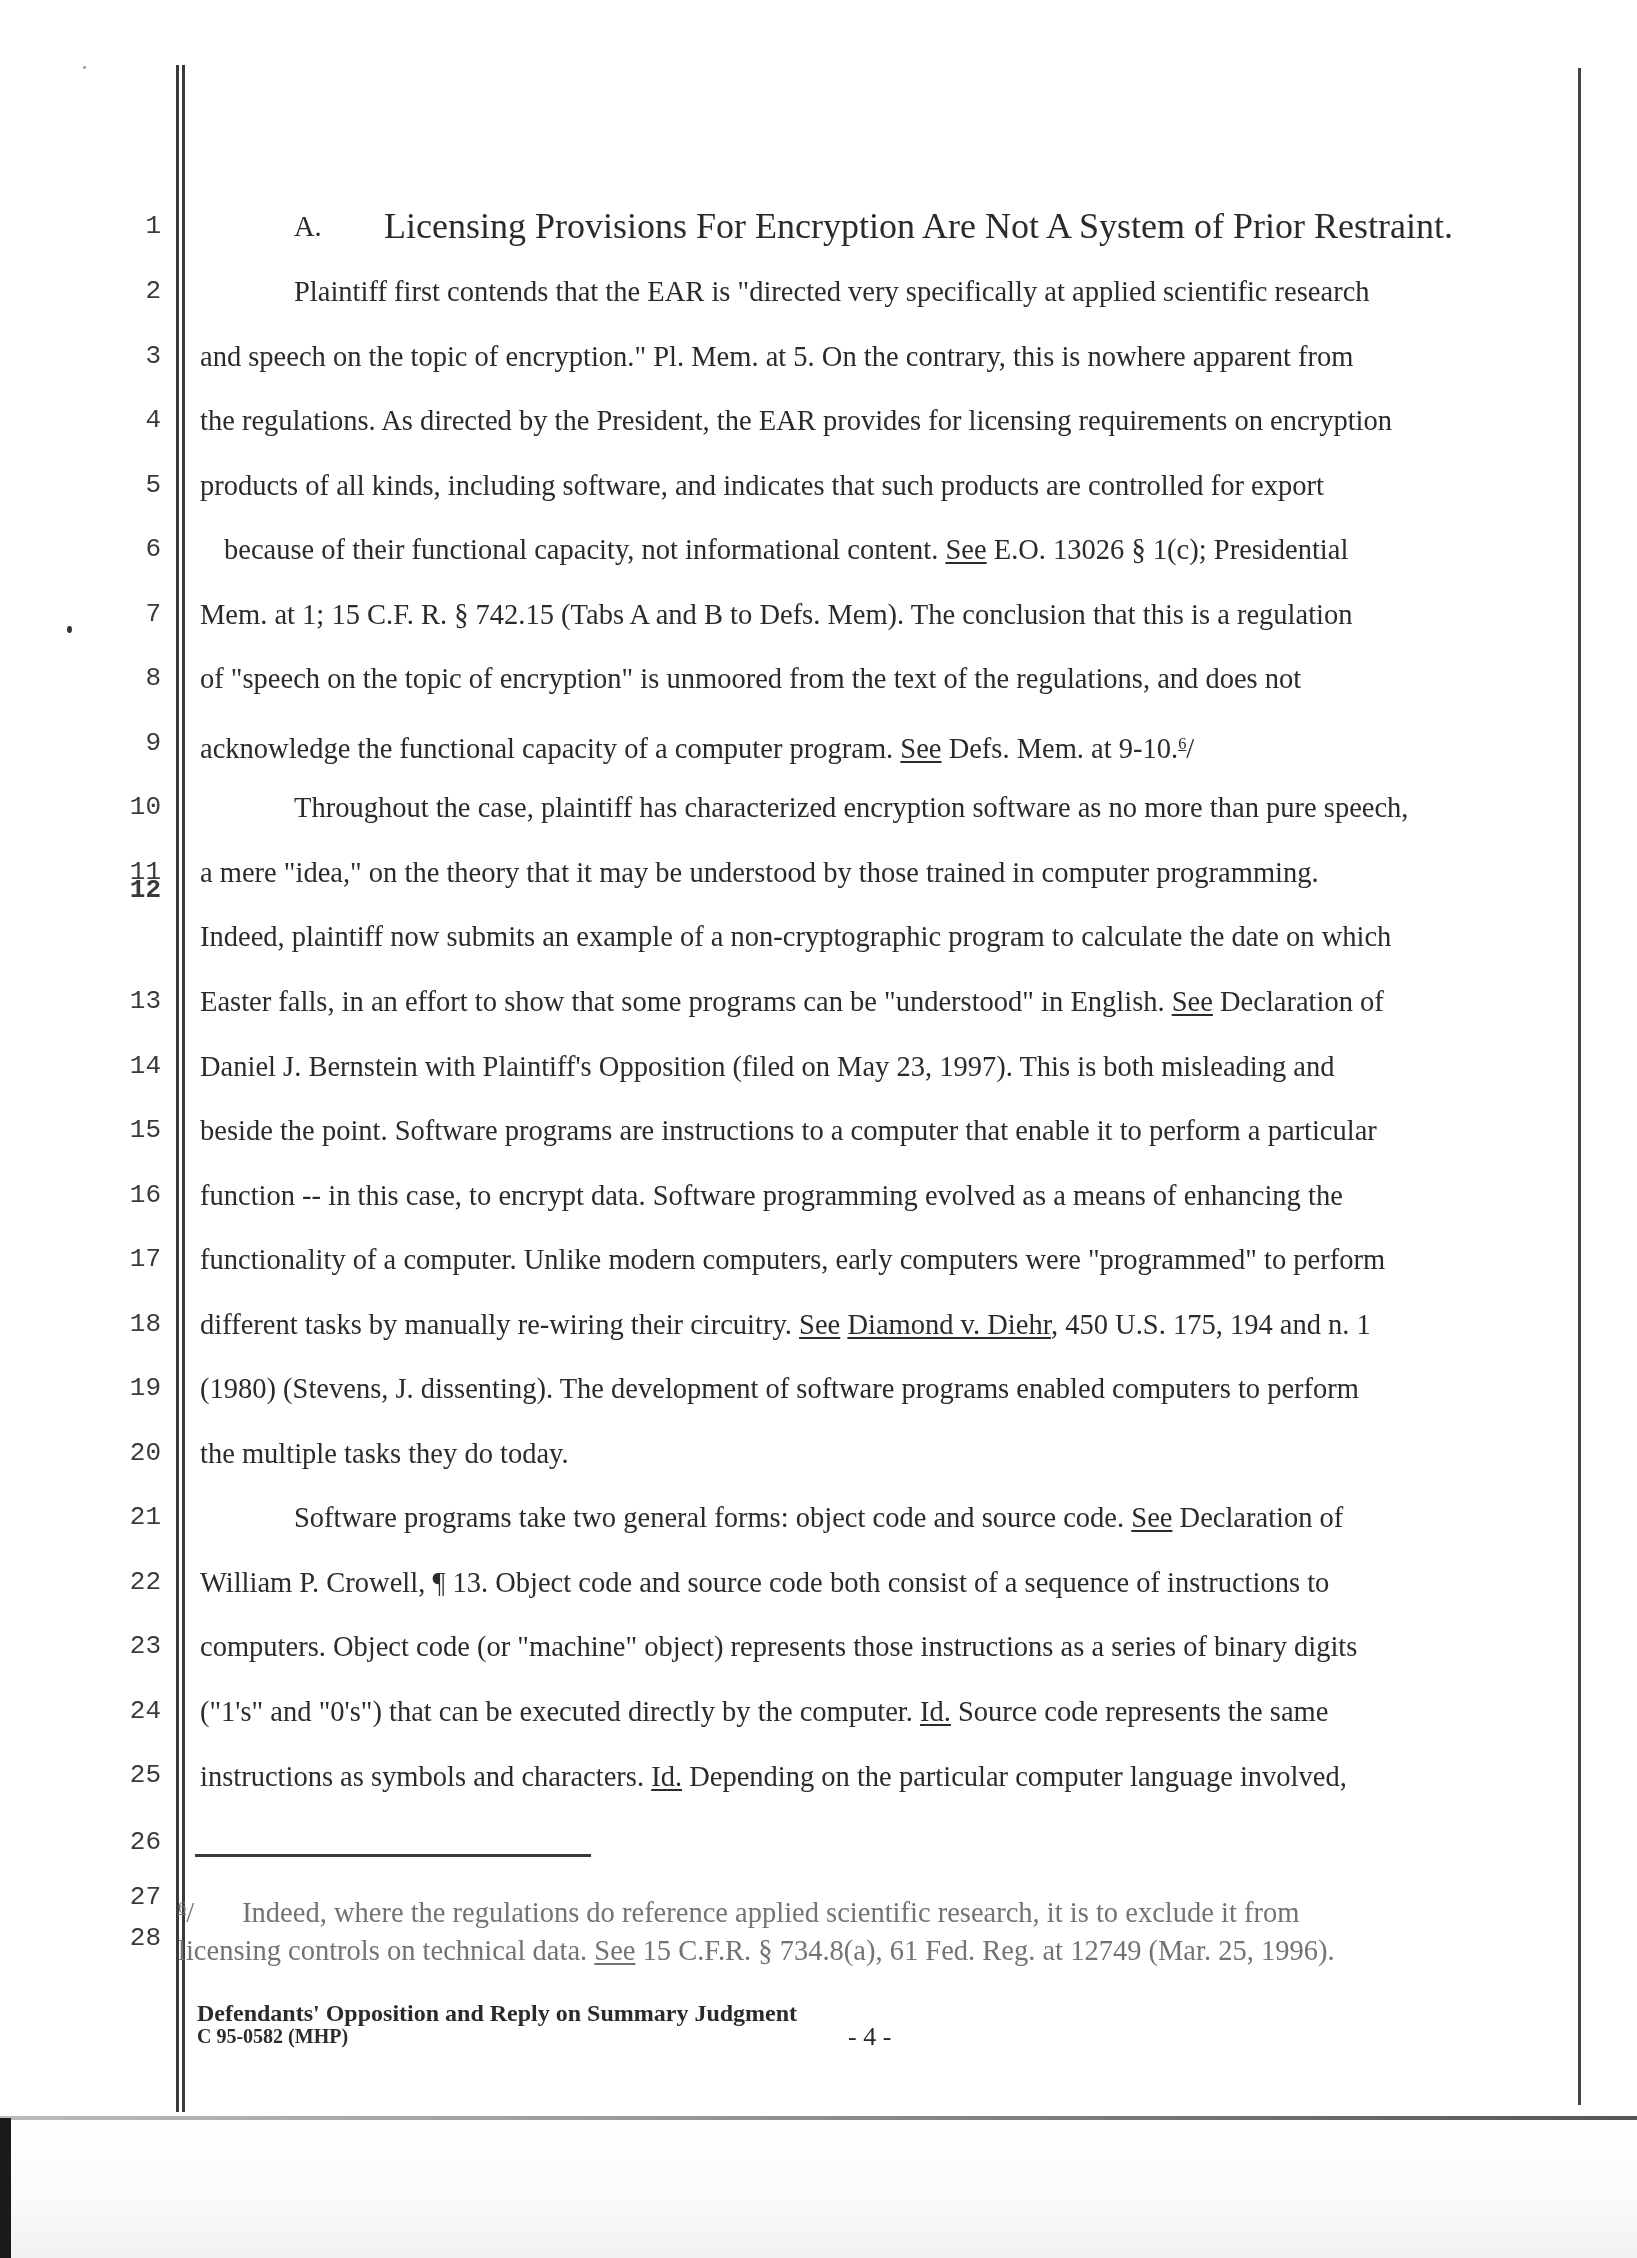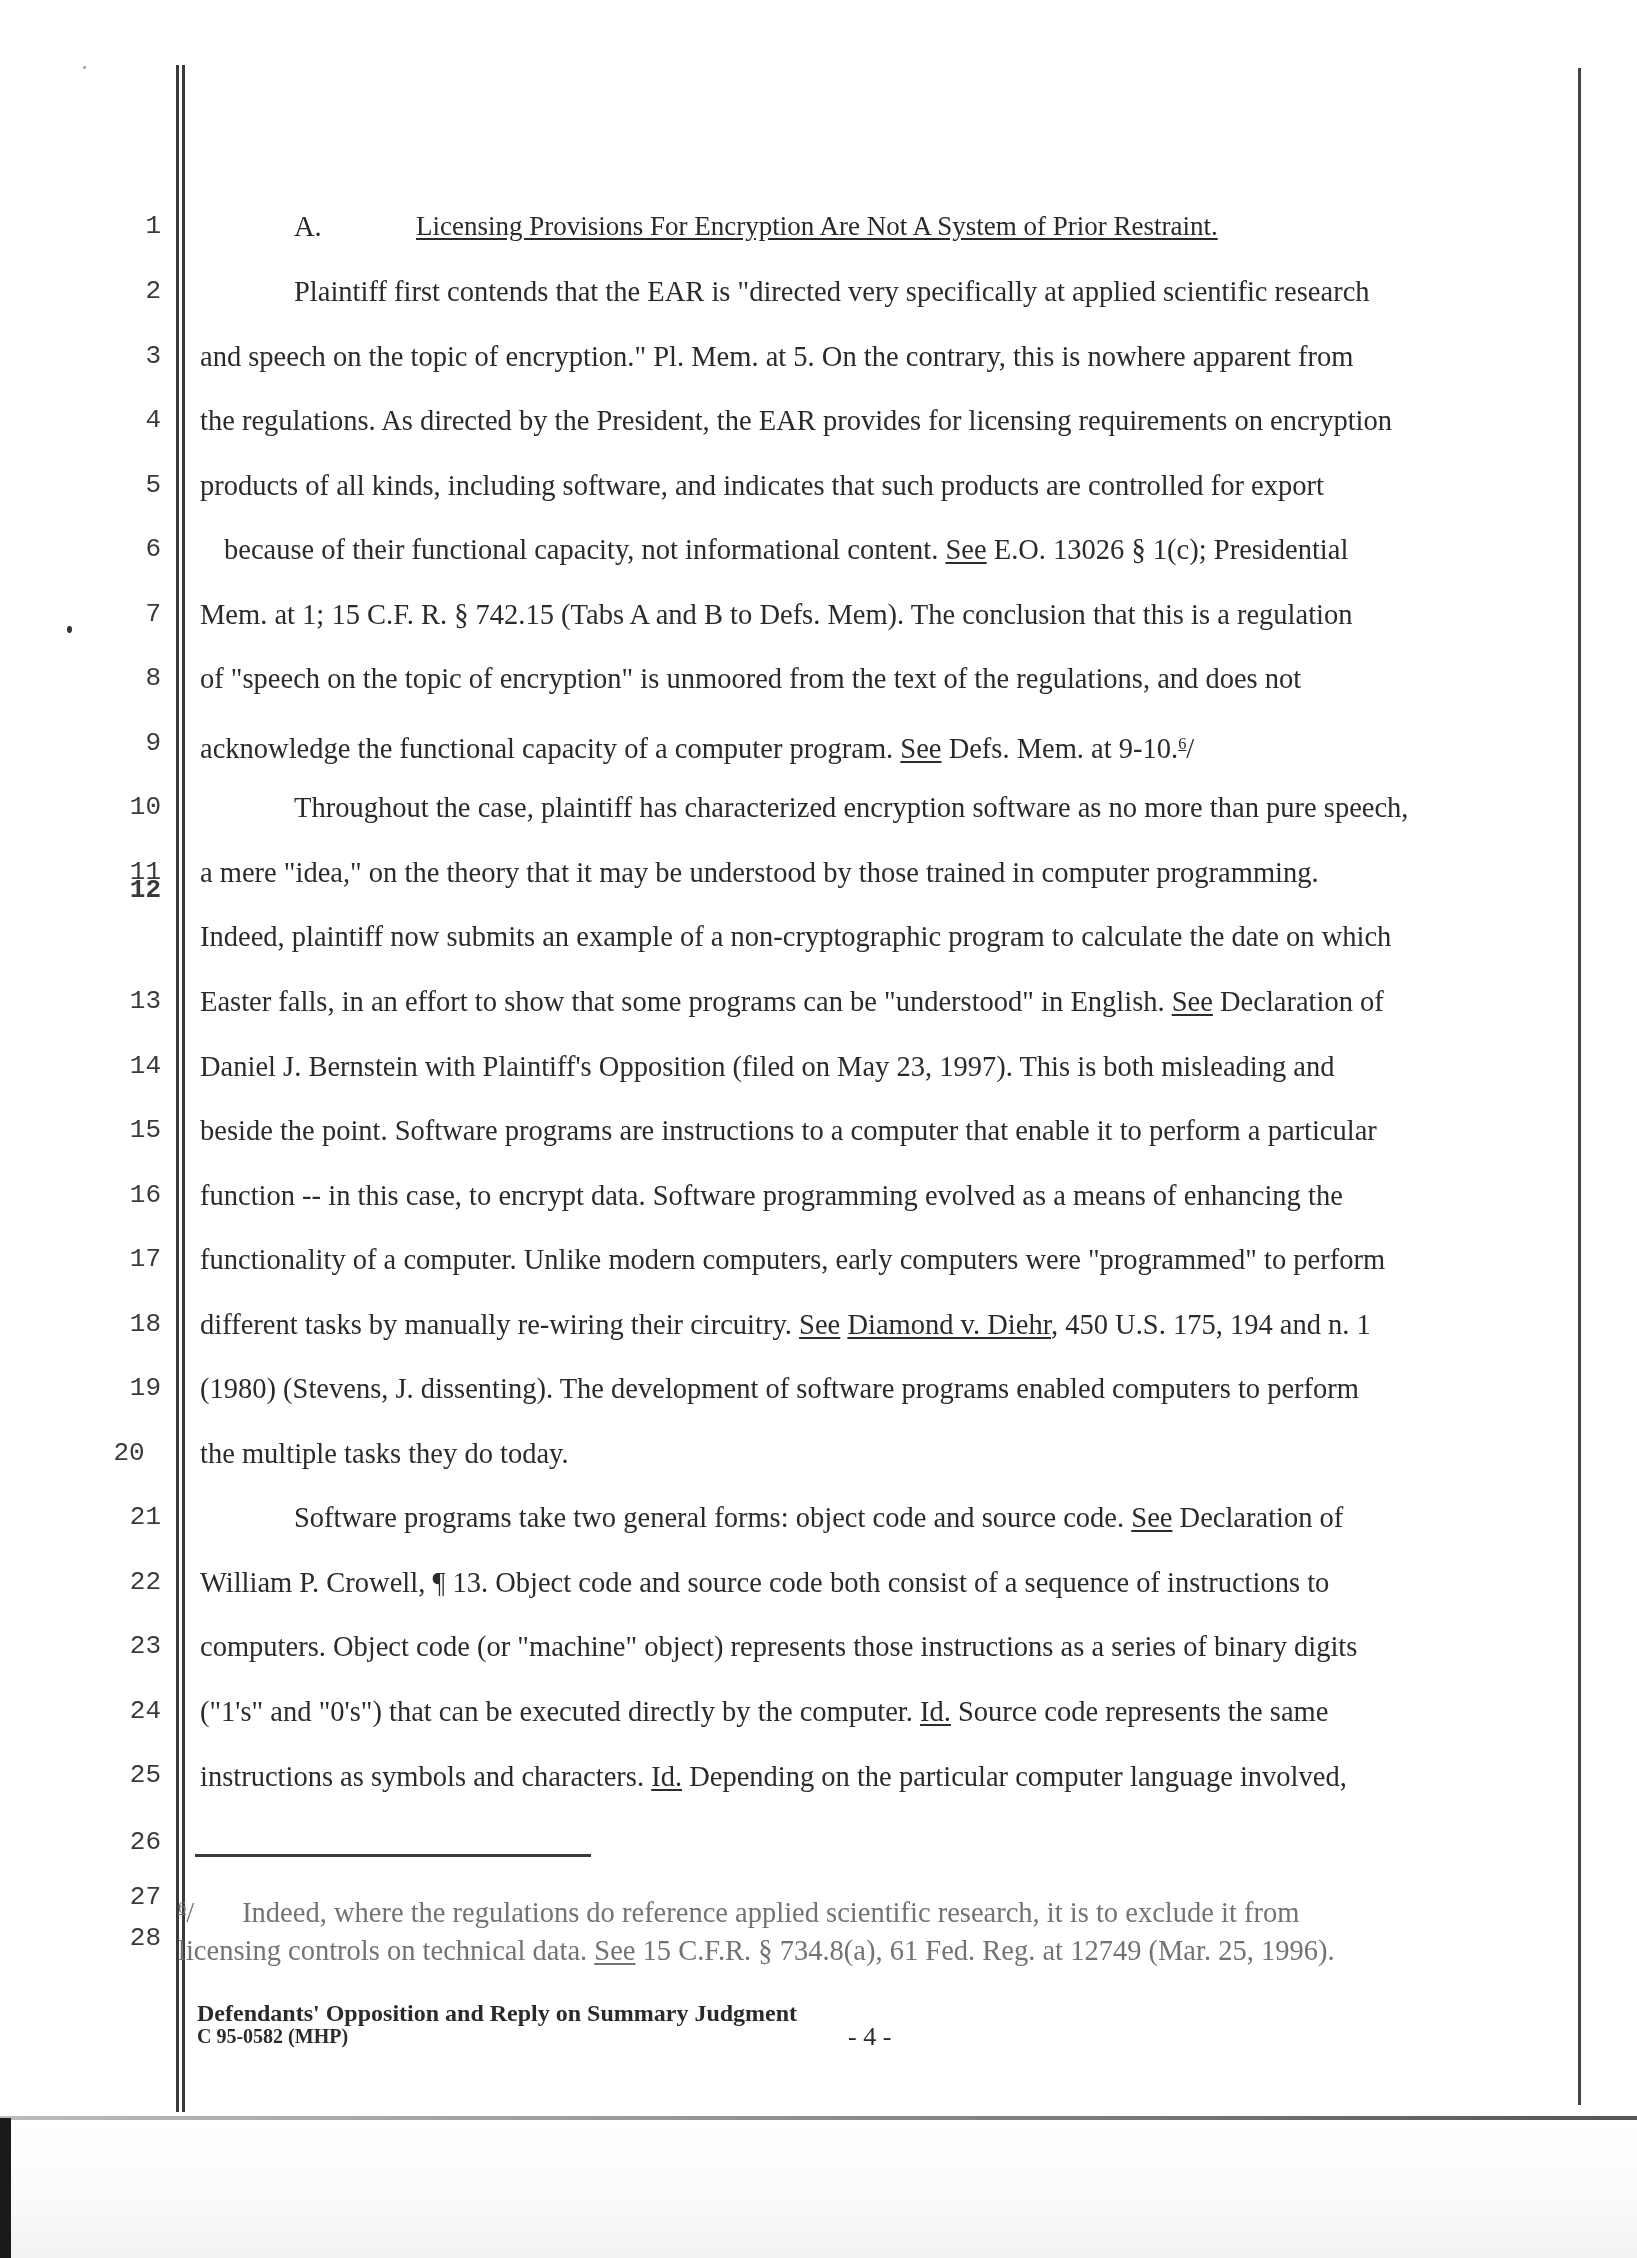--- a/index.html
+++ b/index.html
@@ -17,21 +17,21 @@
   .speck { position:absolute; width:4.8px; height:6.8px; border-radius:50%; background:#333; }
 
   .ln { position:absolute; left:97px; width:64px; text-align:right;
         font-family:"Liberation Mono", "DejaVu Sans Mono", monospace; font-size:26px; color:#3a3a3a;
         line-height:29px; }
   .line { position:absolute; left:200px; white-space:nowrap; font-size:28.5px; line-height:33px; color:#2b2b2b; }
   .indent { left:294px; }
   .u { text-decoration:underline; text-underline-offset:2.9px; }
   .sup { font-size:16.4px; vertical-align:8.7px; text-decoration:underline; }
   .heading-letter { position:absolute; left:294px; font-size:28.5px; line-height:33px; }
-  .heading-title { position:absolute; left:416px; font-size:27px; line-height:33px; text-decoration:underline; text-underline-offset:2.9px; white-space:nowrap; }
+  .heading-title { position:absolute; left:384px; font-size:36px; line-height:33px; text-underline-offset:2.9px; white-space:nowrap; }
 
   .fn-sep { position:absolute; left:195px; top:1854px; width:396px; height:2.9px; background:#3a3a3a; }
   .fn-line { position:absolute; left:178px; white-space:nowrap; font-size:28.5px; line-height:33px; color:#737373; }
   .fn-mark { font-size:16.4px; vertical-align:8.7px; text-decoration:underline; }
   .fn-slash { display:inline-block; margin-right:48px; }
 
   .footer-title { position:absolute; left:197px; top:2000px; font-size:24px; font-weight:bold; white-space:nowrap; }
   .footer-case { position:absolute; left:197px; top:2025px; font-size:20px; font-weight:bold; white-space:nowrap; }
   .footer-page { position:absolute; left:848px; top:2022px; font-size:26px; white-space:nowrap; }
 </style>
@@ -58,21 +58,21 @@
       <div class="ln" style="top: 793px;">10</div>
       <div class="ln" style="top: 858px;">11</div>
       <div class="ln" style="top: 876px; font-weight: bold;">12</div>
       <div class="ln" style="top: 987px;">13</div>
       <div class="ln" style="top: 1052px;">14</div>
       <div class="ln" style="top: 1116px;">15</div>
       <div class="ln" style="top: 1181px;">16</div>
       <div class="ln" style="top: 1245px;">17</div>
       <div class="ln" style="top: 1310px;">18</div>
       <div class="ln" style="top: 1374px;">19</div>
-      <div class="ln" style="top: 1439px; text-align: center;">20</div>
+      <div class="ln" style="top: 1439px;">20</div>
       <div class="ln" style="top: 1503px;">21</div>
       <div class="ln" style="top: 1568px;">22</div>
       <div class="ln" style="top: 1632px;">23</div>
       <div class="ln" style="top: 1697px;">24</div>
       <div class="ln" style="top: 1761px;">25</div>
       <div class="ln" style="top: 1828px;">26</div>
       <div class="ln" style="top: 1883px;">27</div>
       <div class="ln" style="top: 1924px;">28</div>
     </div>
 

